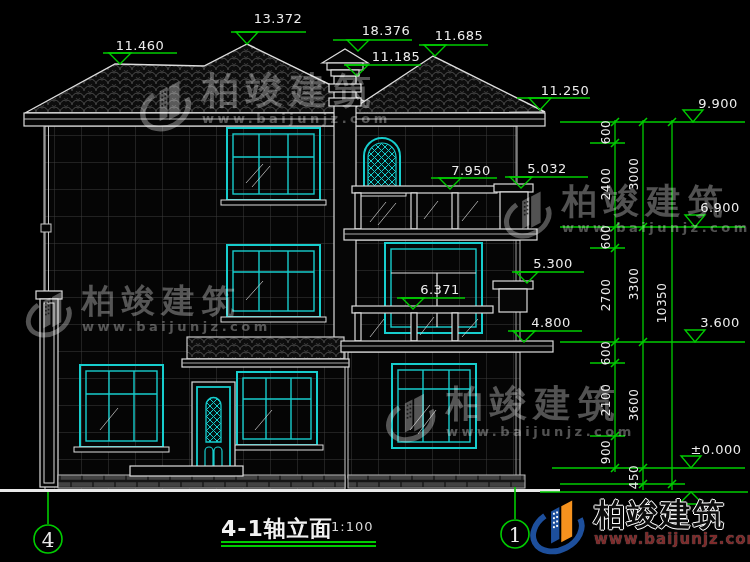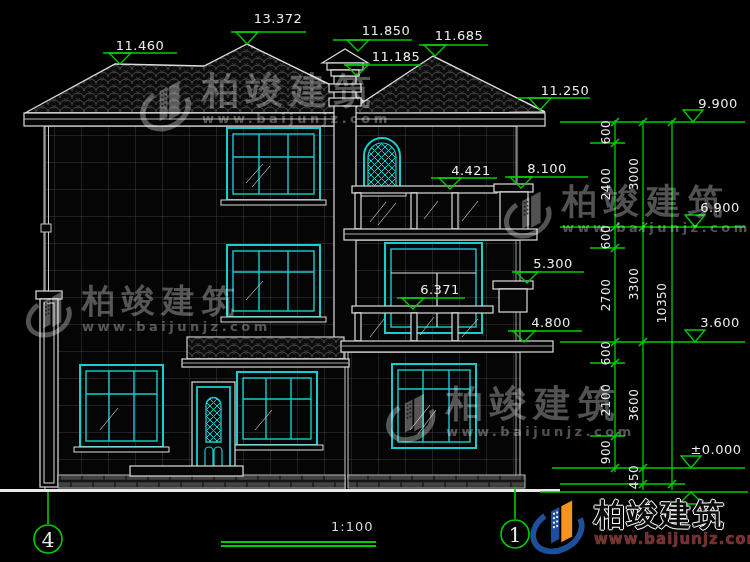--- a/index.html
+++ b/index.html
@@ -249,26 +249,26 @@
   <g stroke="#00cc00" stroke-width="1.6" fill="none">
     <line x1="48" y1="492" x2="48" y2="524"></line>
     <circle cx="48" cy="539" r="14"></circle>
     <line x1="515" y1="487" x2="515" y2="519"></line>
     <circle cx="515" cy="534" r="14"></circle>
   </g>
 </svg>
 
 <div class="t" style="left:140px;top:45px">11.460</div>
 <div class="t" style="left:278px;top:18px">13.372</div>
-<div class="t" style="left:386px;top:30px">11.850</div>
+<div class="t" style="left:386px;top:30px">18.376</div>
 <div class="t" style="left:396px;top:56px">11.185</div>
 <div class="t" style="left:459px;top:35px">11.685</div>
 <div class="t" style="left:565px;top:90px">11.250</div>
-<div class="t" style="left:471px;top:170px">4.421</div>
-<div class="t" style="left:547px;top:168px">8.100</div>
+<div class="t" style="left:471px;top:170px">7.950</div>
+<div class="t" style="left:547px;top:168px">5.032</div>
 <div class="t" style="left:553px;top:263px">5.300</div>
 <div class="t" style="left:440px;top:289px">6.371</div>
 <div class="t" style="left:551px;top:322px">4.800</div>
 
 <div class="t" style="left:718px;top:103px">9.900</div>
 <div class="t" style="left:720px;top:207px">6.900</div>
 <div class="t" style="left:720px;top:322px">3.600</div>
 <div class="t" style="left:716px;top:449px">±0.000</div>
 
 <div class="tv" style="left:606px;top:132px">600</div>
@@ -280,20 +280,21 @@
 <div class="tv" style="left:606px;top:452px">900</div>
 <div class="tv" style="left:634px;top:174px">3000</div>
 <div class="tv" style="left:634px;top:284px">3300</div>
 <div class="tv" style="left:634px;top:405px">3600</div>
 <div class="tv" style="left:634px;top:477px">450</div>
 <div class="tv" style="left:662px;top:303px">10350</div>
 
 <div class="axisnum" style="left:48px;top:540px">4</div>
 <div class="axisnum" style="left:515px;top:535px">1</div>
 
+<div class="title" style="left:221px;top:514px">4-1轴立面</div>
 <div class="scale" style="left:331px;top:519px">1:100</div>
 <div class="uline" style="left:221px;top:541px;width:155px"></div>
 <div class="uline" style="left:221px;top:545px;width:155px"></div>
 
 <div class="wm" style="left:138px;top:72px">
   <svg class="lg" width="60" height="60" style="--c1:rgba(255,255,255,.32);--c2:rgba(255,255,255,.32);--cw:rgba(0,0,0,.7);position:static">
         <use href="#bjlogo"></use>
       </svg>
   <div class="tx">
         <span class="big" style="font-size:37px">柏竣建筑</span>

